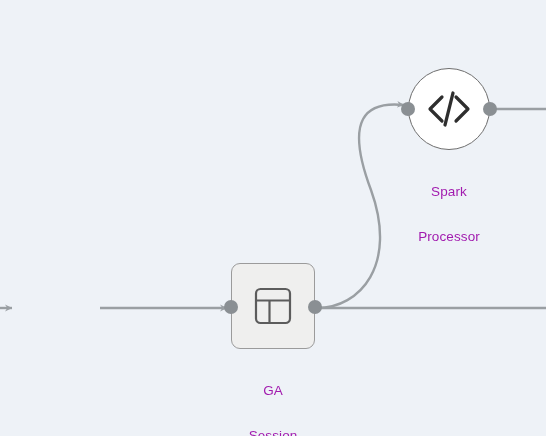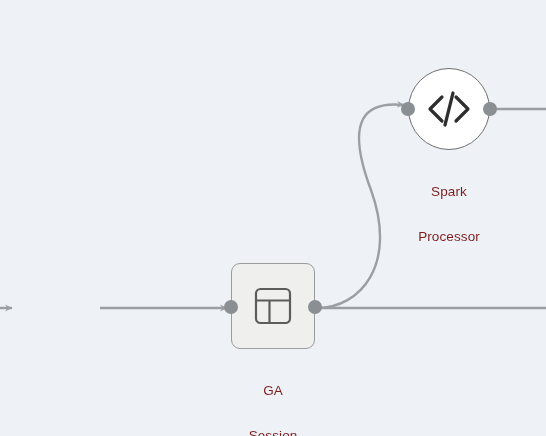--- a/index.html
+++ b/index.html
@@ -42,21 +42,21 @@
     border-radius: 50%;
   }
   .square-node .node-shape {
     border-radius: 9px;
   }
   .node-label {
     position: absolute;
     left: 50%;
     transform: translateX(-50%);
     text-align: center;
-    color: #7f1d1d;
+    color: #a21caf;
     font-size: 13.5px;
     line-height: 15px;
     white-space: pre;
     letter-spacing: 0.1px;
   }
   .port {
     position: absolute;
     width: 14px;
     height: 14px;
     border-radius: 50%;

